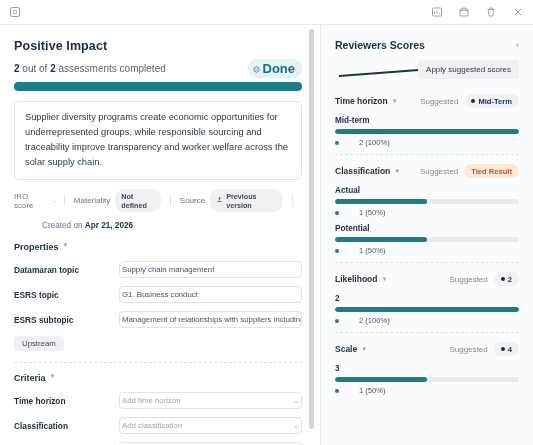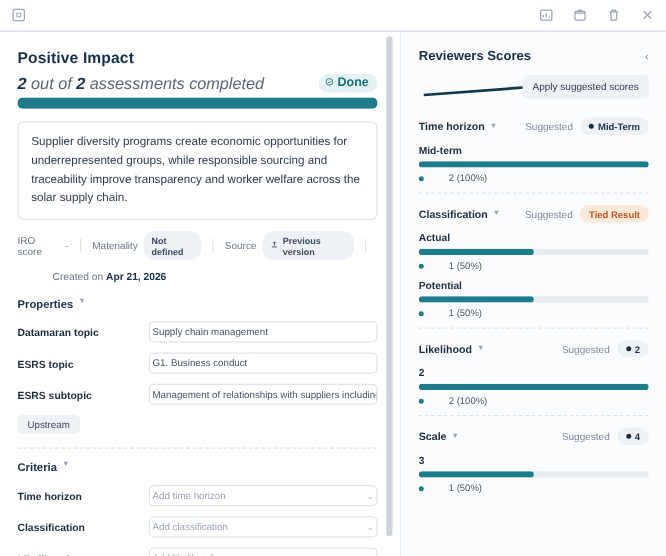--- a/index.html
+++ b/index.html
@@ -17,21 +17,21 @@
     border-bottom: 1px solid #e7eaf0;
     display: flex; align-items: center;
     padding: 0 9px;
     background: #fff;
   }
   .topbar-right { margin-left: auto; display: flex; align-items: center; gap: 15px; }
   .ticon { width: 12px; height: 12px; display: block; color: #9aa3b5; }
   .ticon svg { width: 12px; height: 12px; display: block; }
 
   
-  .body { flex: 1; display: flex; min-height: 0; background:#8b5cf6; }
+  .body { flex: 1; display: flex; min-height: 0; background:#4c1d95; }
 
   
   .left {
     position: relative;
     width: 320px; flex: 0 0 320px;
     background: #ffffff;
     overflow: hidden;
     padding: 14px 18px 0 14px;
   }
   .scrollthumb {
@@ -40,27 +40,27 @@
   }
 
   .h1 {
     font-size: 12.5px; font-weight: bold; color: #16304c; letter-spacing: .1px;
     margin-bottom: 6px;
   }
   .progress-row {
     display: flex; align-items: center; justify-content: space-between;
     margin-bottom: 4px;
   }
-  .progress-label { font-size: 13px; color: #5b6678; font-style: italic; }
+  .progress-label { font-size: 10px; color: #5b6678; }
   .progress-label b { color: #16304c; font-weight: bold; }
   .done-badge {
     display: inline-flex; align-items: center; gap: 3px;
     background: #e4f2f3; color: #17707a;
     border-radius: 9px; padding: 2px 7px 2px 5px;
-    font-size: 10px; font-weight: bold;
+    font-size: 13px; font-weight: bold;
   }
   .done-badge svg { width: 7px; height: 7px; }
   .bar-outer {
     height: 9px; border-radius: 4px; background: #e3e7ee; overflow: hidden;
     margin-bottom: 10px;
   }
   .bar-inner { height: 100%; background: #1d7c8a; border-radius: 4px; }
 
   .desc-box {
     border: 1px solid #dfe4ec; border-radius: 5px;

